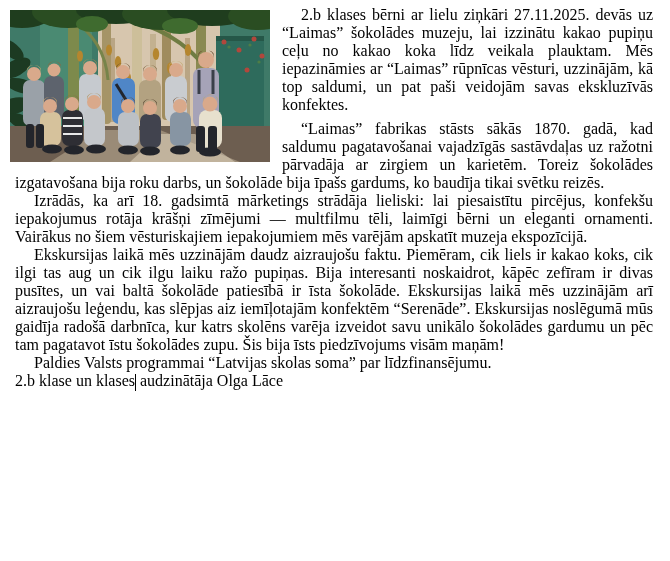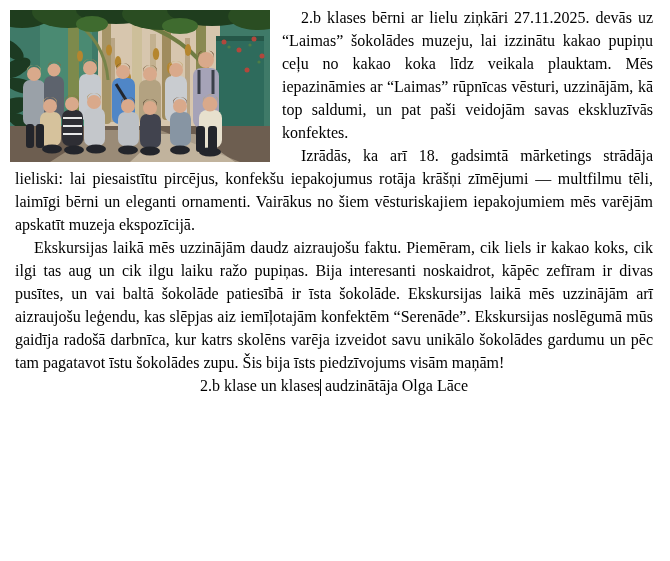--- a/index.html
+++ b/index.html
@@ -3,32 +3,32 @@
 <meta charset="utf-8">
 <style>
   html, body { margin: 0; padding: 0; background: #ffffff; }
   body { width: 670px; height: 561px; overflow: hidden; }
   .page {
     box-sizing: border-box;
     width: 670px; height: 561px;
     padding: 6px 17px 0 15px;
     font-family: "Liberation Serif", serif;
     font-size: 16px;
-    line-height: 23px;
+    line-height: 18px;
     color: #000;
   }
   .photo-wrap {
     float: left;
     width: 260px; height: 152px;
     margin: 4px 12px 2px -5px;
   }
   .photo-wrap svg { display: block; width: 260px; height: 152px; }
   p { margin: 0; text-align: justify; text-indent: 19px; }
   p.after-photo { margin-top: 6px; }
-  .signature { text-align: center; text-indent: 0; }
+  .signature { text-align: left; text-indent: 0; }
   .caret {
     display: inline-block;
     width: 1px; height: 17px;
     background: #000;
     vertical-align: text-bottom;
     margin-bottom: -2px;
   }
 </style>
 </head>
 <body>
@@ -180,21 +180,23 @@
             <rect x="186" y="116" width="9" height="26" rx="3"></rect>
             <rect x="198" y="116" width="9" height="26" rx="3"></rect>
           </g>
         </g>
       </g>
     </svg>
   </div>
 
   <p>2.b klases bērni ar lielu ziņkāri 27.11.2025. devās uz “Laimas” šokolādes muzeju, lai izzinātu kakao pupiņu ceļu no kakao koka līdz veikala plauktam. Mēs iepazināmies ar “Laimas” rūpnīcas vēsturi, uzzinājām, kā top saldumi, un pat paši veidojām savas ekskluzīvās konfektes.</p>
 
+  <p class="after-photo">“Laimas” fabrikas stāsts sākās 1870. gadā, kad saldumu pagatavošanai vajadzīgās sastāvdaļas uz ražotni pārvadāja ar zirgiem un karietēm. Toreiz šokolādes izgatavošana bija roku darbs, un šokolāde bija īpašs gardums, ko baudīja tikai svētku reizēs.</p>
 
   <p>Izrādās, ka arī 18. gadsimtā mārketings strādāja lieliski: lai piesaistītu pircējus, konfekšu iepakojumus rotāja krāšņi zīmējumi — multfilmu tēli, laimīgi bērni un eleganti ornamenti. Vairākus no šiem vēsturiskajiem iepakojumiem mēs varējām apskatīt muzeja ekspozīcijā.</p>
 
   <p>Ekskursijas laikā mēs uzzinājām daudz aizraujošu faktu. Piemēram, cik liels ir kakao koks, cik ilgi tas aug un cik ilgu laiku ražo pupiņas. Bija interesanti noskaidrot, kāpēc zefīram ir divas pusītes, un vai baltā šokolāde patiesībā ir īsta šokolāde. Ekskursijas laikā mēs uzzinājām arī aizraujošu leģendu, kas slēpjas aiz iemīļotajām konfektēm “Serenāde”. Ekskursijas noslēgumā mūs gaidīja radošā darbnīca, kur katrs skolēns varēja izveidot savu unikālo šokolādes gardumu un pēc tam pagatavot īstu šokolādes zupu. Šis bija īsts piedzīvojums visām maņām!</p>
 
+  <p>Paldies Valsts programmai “Latvijas skolas soma” par līdzfinansējumu.</p>
 
   <p class="signature"><span>2.b klase un klases</span><span class="caret"></span><span> audzinātāja Olga Lāce</span></p>
 
 </div>
 
 </body></html>

